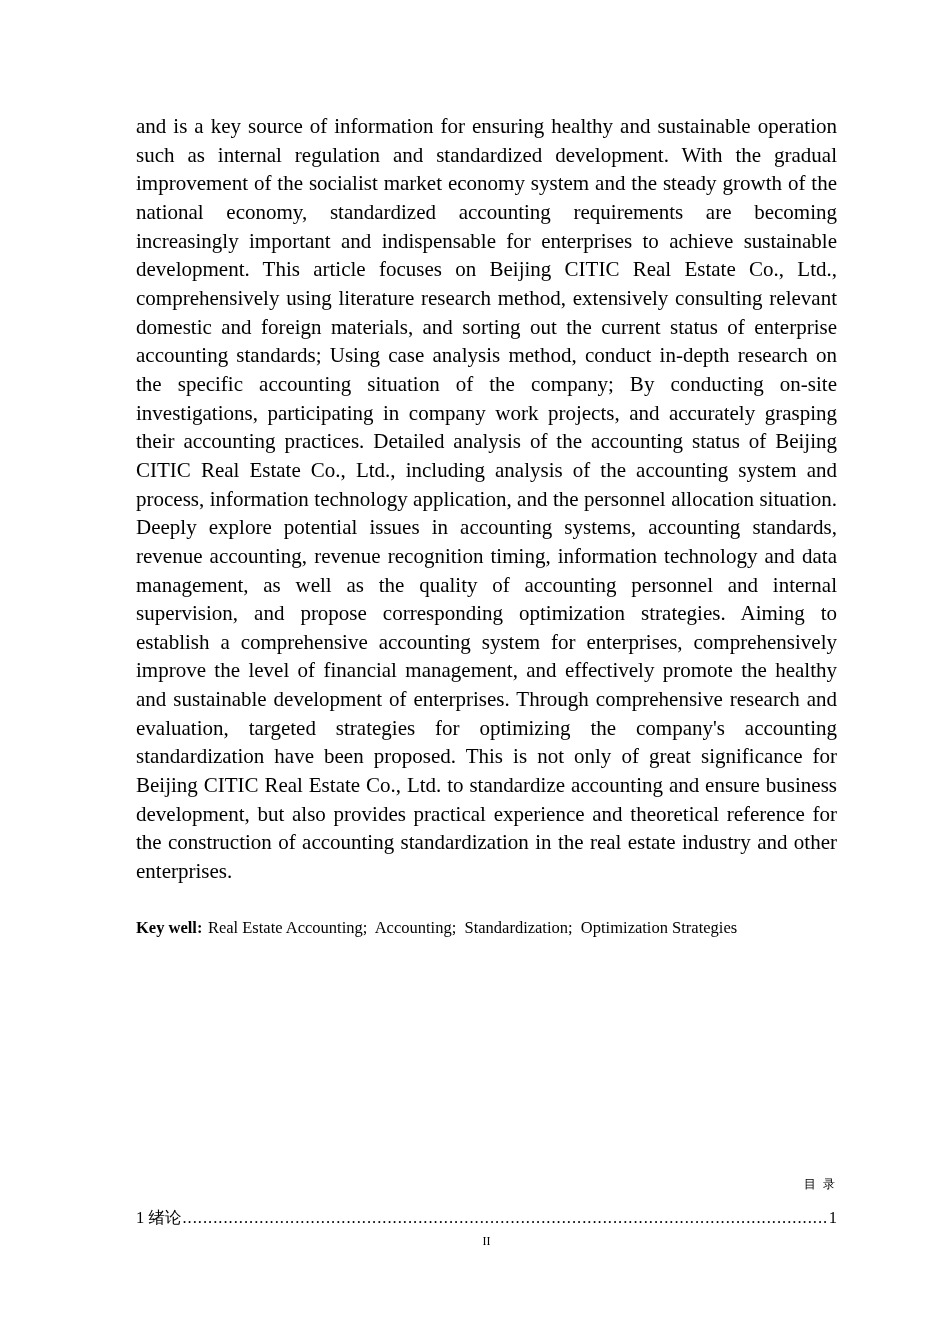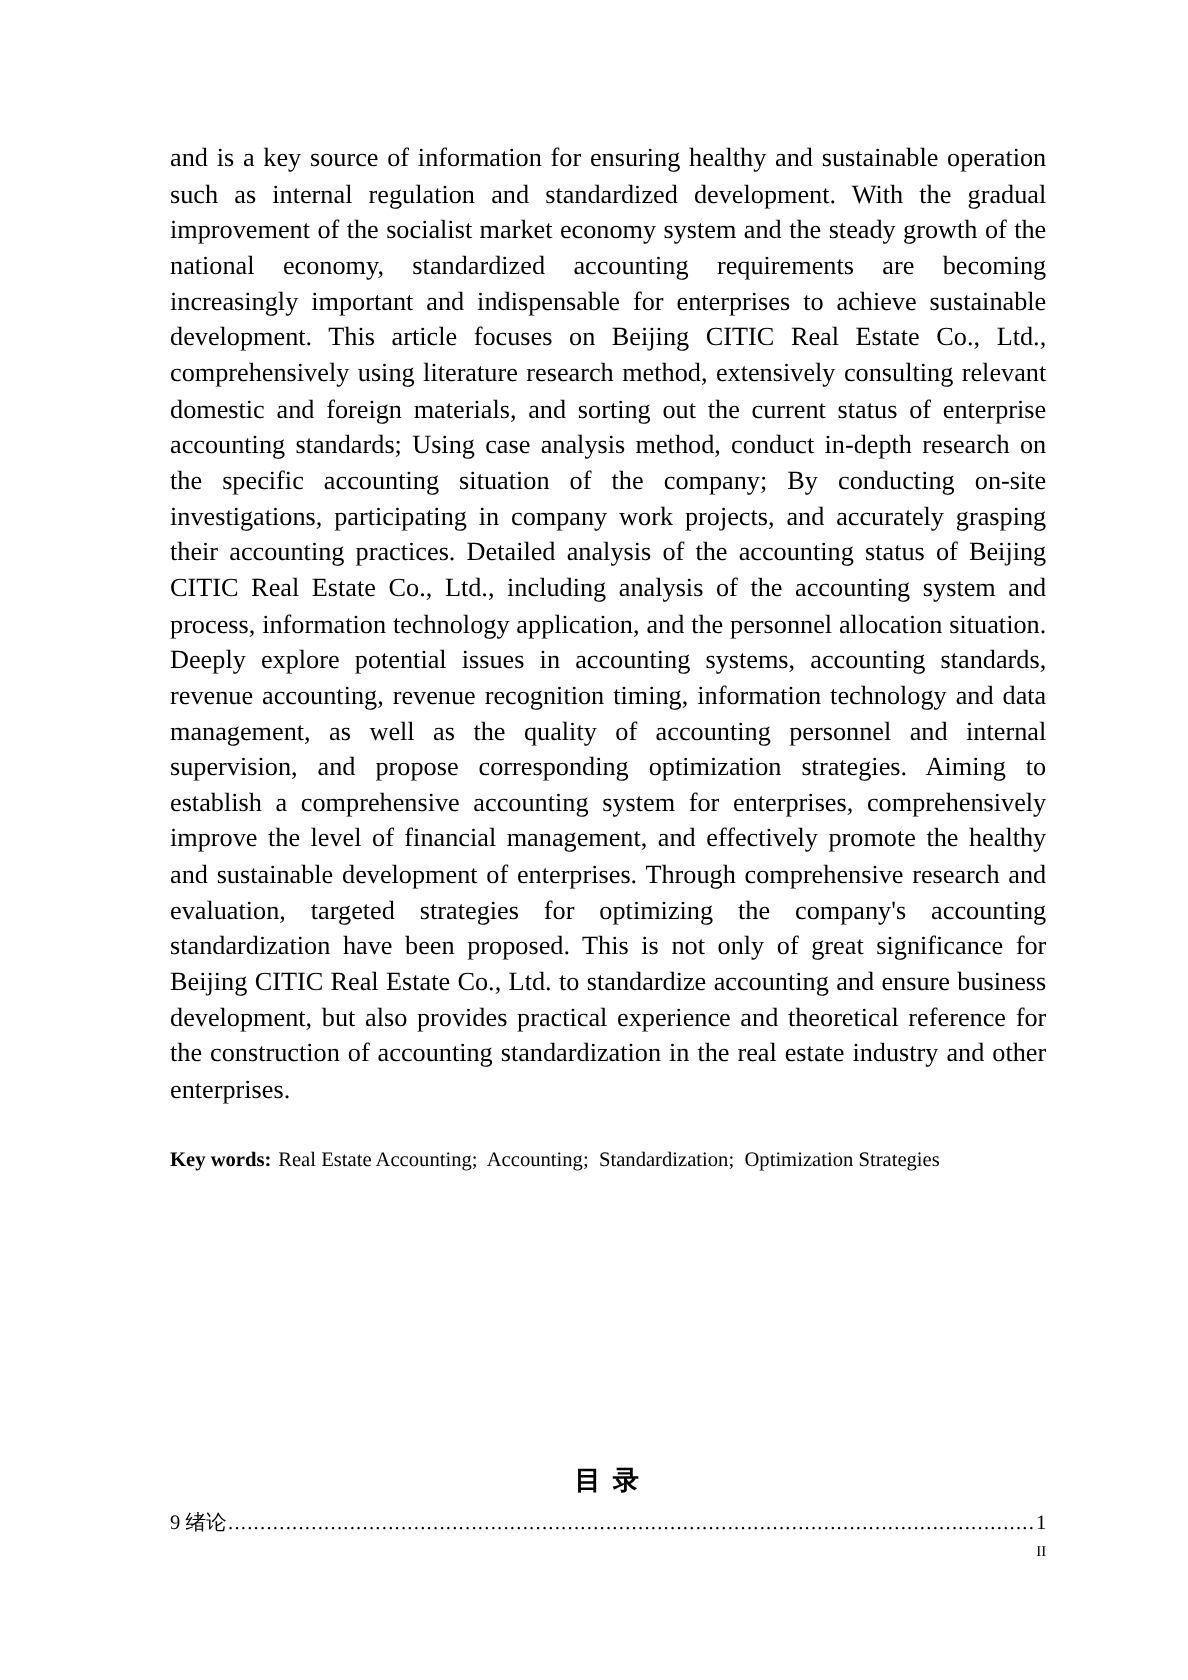--- a/index.html
+++ b/index.html
@@ -41,26 +41,26 @@
   .keywords-text {
     white-space: pre-wrap;
   }
   .toc-section {
     position: absolute;
     left: 136px;
     top: 1174px;
     width: 701px;
   }
   .toc-heading {
-    text-align: center;
-    font-size: 21px;
+    text-align: right;
+    font-size: 12px;
     line-height: 20px;
     letter-spacing: 2px;
     margin: 0;
-    font-weight: bold;
+    font-weight: normal;
   }
   .toc-entry {
     display: flex;
     align-items: baseline;
     font-size: 16.5px;
     line-height: 28px;
     margin-top: 10px;
     cursor: pointer;
   }
   .toc-entry-label {
@@ -74,43 +74,43 @@
     margin: 0 1px;
   }
   .toc-entry-page {
     white-space: nowrap;
   }
   .page-footer {
     position: absolute;
     left: 136px;
     top: 1233px;
     width: 701px;
-    text-align: right;
+    text-align: center;
     font-size: 12px;
     line-height: 16px;
   }
 </style>
 </head>
 <body>
 
 <div class="page">
 
   <div class="abstract-block">
     <p class="abstract-body">and is a key source of information for ensuring healthy and sustainable operation such as internal regulation and standardized development. With the gradual improvement of the socialist market economy system and the steady growth of the national economy, standardized accounting requirements are becoming increasingly important and indispensable for enterprises to achieve sustainable development. This article focuses on Beijing CITIC Real Estate Co., Ltd., comprehensively using literature research method, extensively consulting relevant domestic and foreign materials, and sorting out the current status of enterprise accounting standards; Using case analysis method, conduct in-depth research on the specific accounting situation of the company; By conducting on-site investigations, participating in company work projects, and accurately grasping their accounting practices. Detailed analysis of the accounting status of Beijing CITIC Real Estate Co., Ltd., including analysis of the accounting system and process, information technology application, and the personnel allocation situation. Deeply explore potential issues in accounting systems, accounting standards, revenue accounting, revenue recognition timing, information technology and data management, as well as the quality of accounting personnel and internal supervision, and propose corresponding optimization strategies. Aiming to establish a comprehensive accounting system for enterprises, comprehensively improve the level of financial management, and effectively promote the healthy and sustainable development of enterprises. Through comprehensive research and evaluation, targeted strategies for optimizing the company's accounting standardization have been proposed. This is not only of great significance for Beijing CITIC Real Estate Co., Ltd. to standardize accounting and ensure business development, but also provides practical experience and theoretical reference for the construction of accounting standardization in the real estate industry and other enterprises.</p>
 
     <p class="keywords-line">
-      <span class="keywords-label">Key words:</span><span class="keywords-text">Real Estate Accounting;  Accounting;  Standardization;  Optimization Strategies</span>
+      <span class="keywords-label">Key well:</span><span class="keywords-text">Real Estate Accounting;  Accounting;  Standardization;  Optimization Strategies</span>
     </p>
   </div>
 
   <div class="toc-section">
     <h2 class="toc-heading">目  录</h2>
 
     <div class="toc-entry">
-      <span class="toc-entry-label">9  绪论</span>
+      <span class="toc-entry-label">1  绪论</span>
       <span class="toc-leader">.........................................................................................................................................................................................................................................</span>
       <span class="toc-entry-page">1</span>
     </div>
   </div>
 
   <div class="page-footer">
     <span>II</span>
   </div>
 
 </div>

